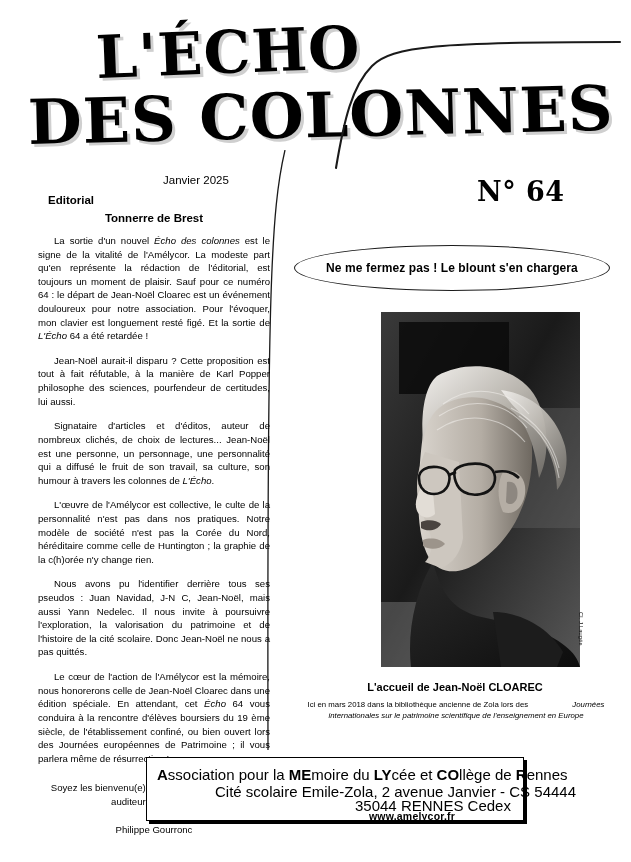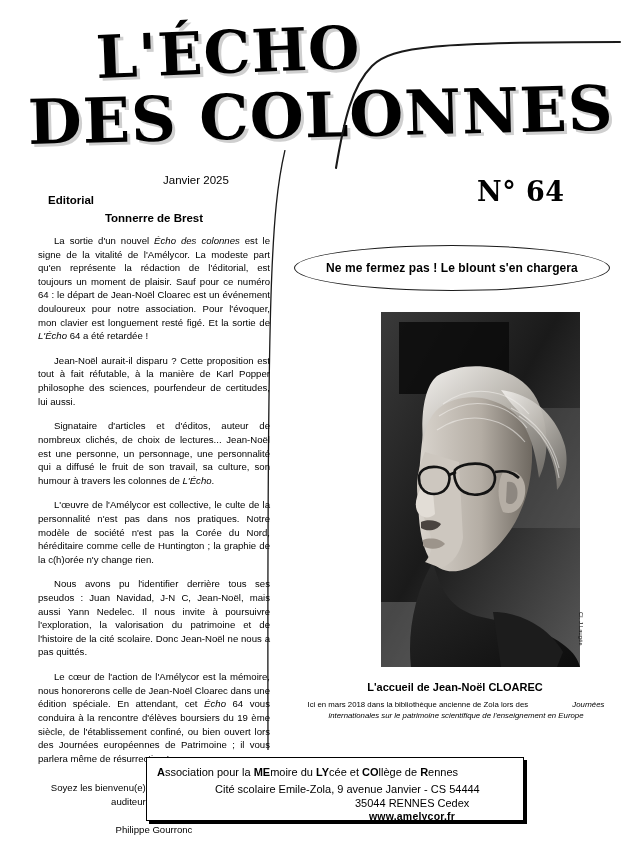--- a/index.html
+++ b/index.html
@@ -204,21 +204,21 @@
     top: 757px;
     width: 378px;
     height: 64px;
     border: 1.2px solid #000;
     box-sizing: border-box;
     box-shadow: 3px 3px 0 0 #000;
     background: #fff;
   }
   .footer-line {
     position: absolute;
-    font-size: 11px;
+    font-size: 15px;
     white-space: nowrap;
     color: #000;
   }
   .f1 { left: 10px;  top: 8px;  }
   .f2 { left: 68px;  top: 25px; }
   .f3 { left: 208px; top: 39px; }
   .f4 { left: 222px; top: 52px; font-weight: bold; font-size: 10.5px; letter-spacing: 0.2px; }
   .footer-line b { font-weight: bold; }
 </style>
 </head>
@@ -323,18 +323,18 @@
       </svg>
     </div>
   </div>
   <div class="photo-credit">Cl. J.Laugée</div>
 
   <div class="caption-title">L'accueil de Jean-Noël CLOAREC</div>
   <div class="caption-sub" id="caption-sub">Ici en mars 2018 dans la bibliothèque ancienne de Zola lors des <em>Journées internationales sur le patrimoine scientifique de l'enseignement en Europe</em></div>
 
   <div class="footer-box">
     <div class="footer-line f1" id="footer-line1"><b>A</b>ssociation pour la <b>ME</b>moire du <b>LY</b>cée et <b>CO</b>llège de <b>R</b>ennes</div>
-    <div class="footer-line f2">Cité scolaire Emile-Zola, 9 avenue Janvier  -  CS 54444</div>
+    <div class="footer-line f2">Cité scolaire Emile-Zola, 2 avenue Janvier  -  CS 54444</div>
     <div class="footer-line f3">35044 RENNES Cedex</div>
     <div class="footer-line f4">www.amelycor.fr</div>
   </div>
 
 </div>
 
 </body></html>

